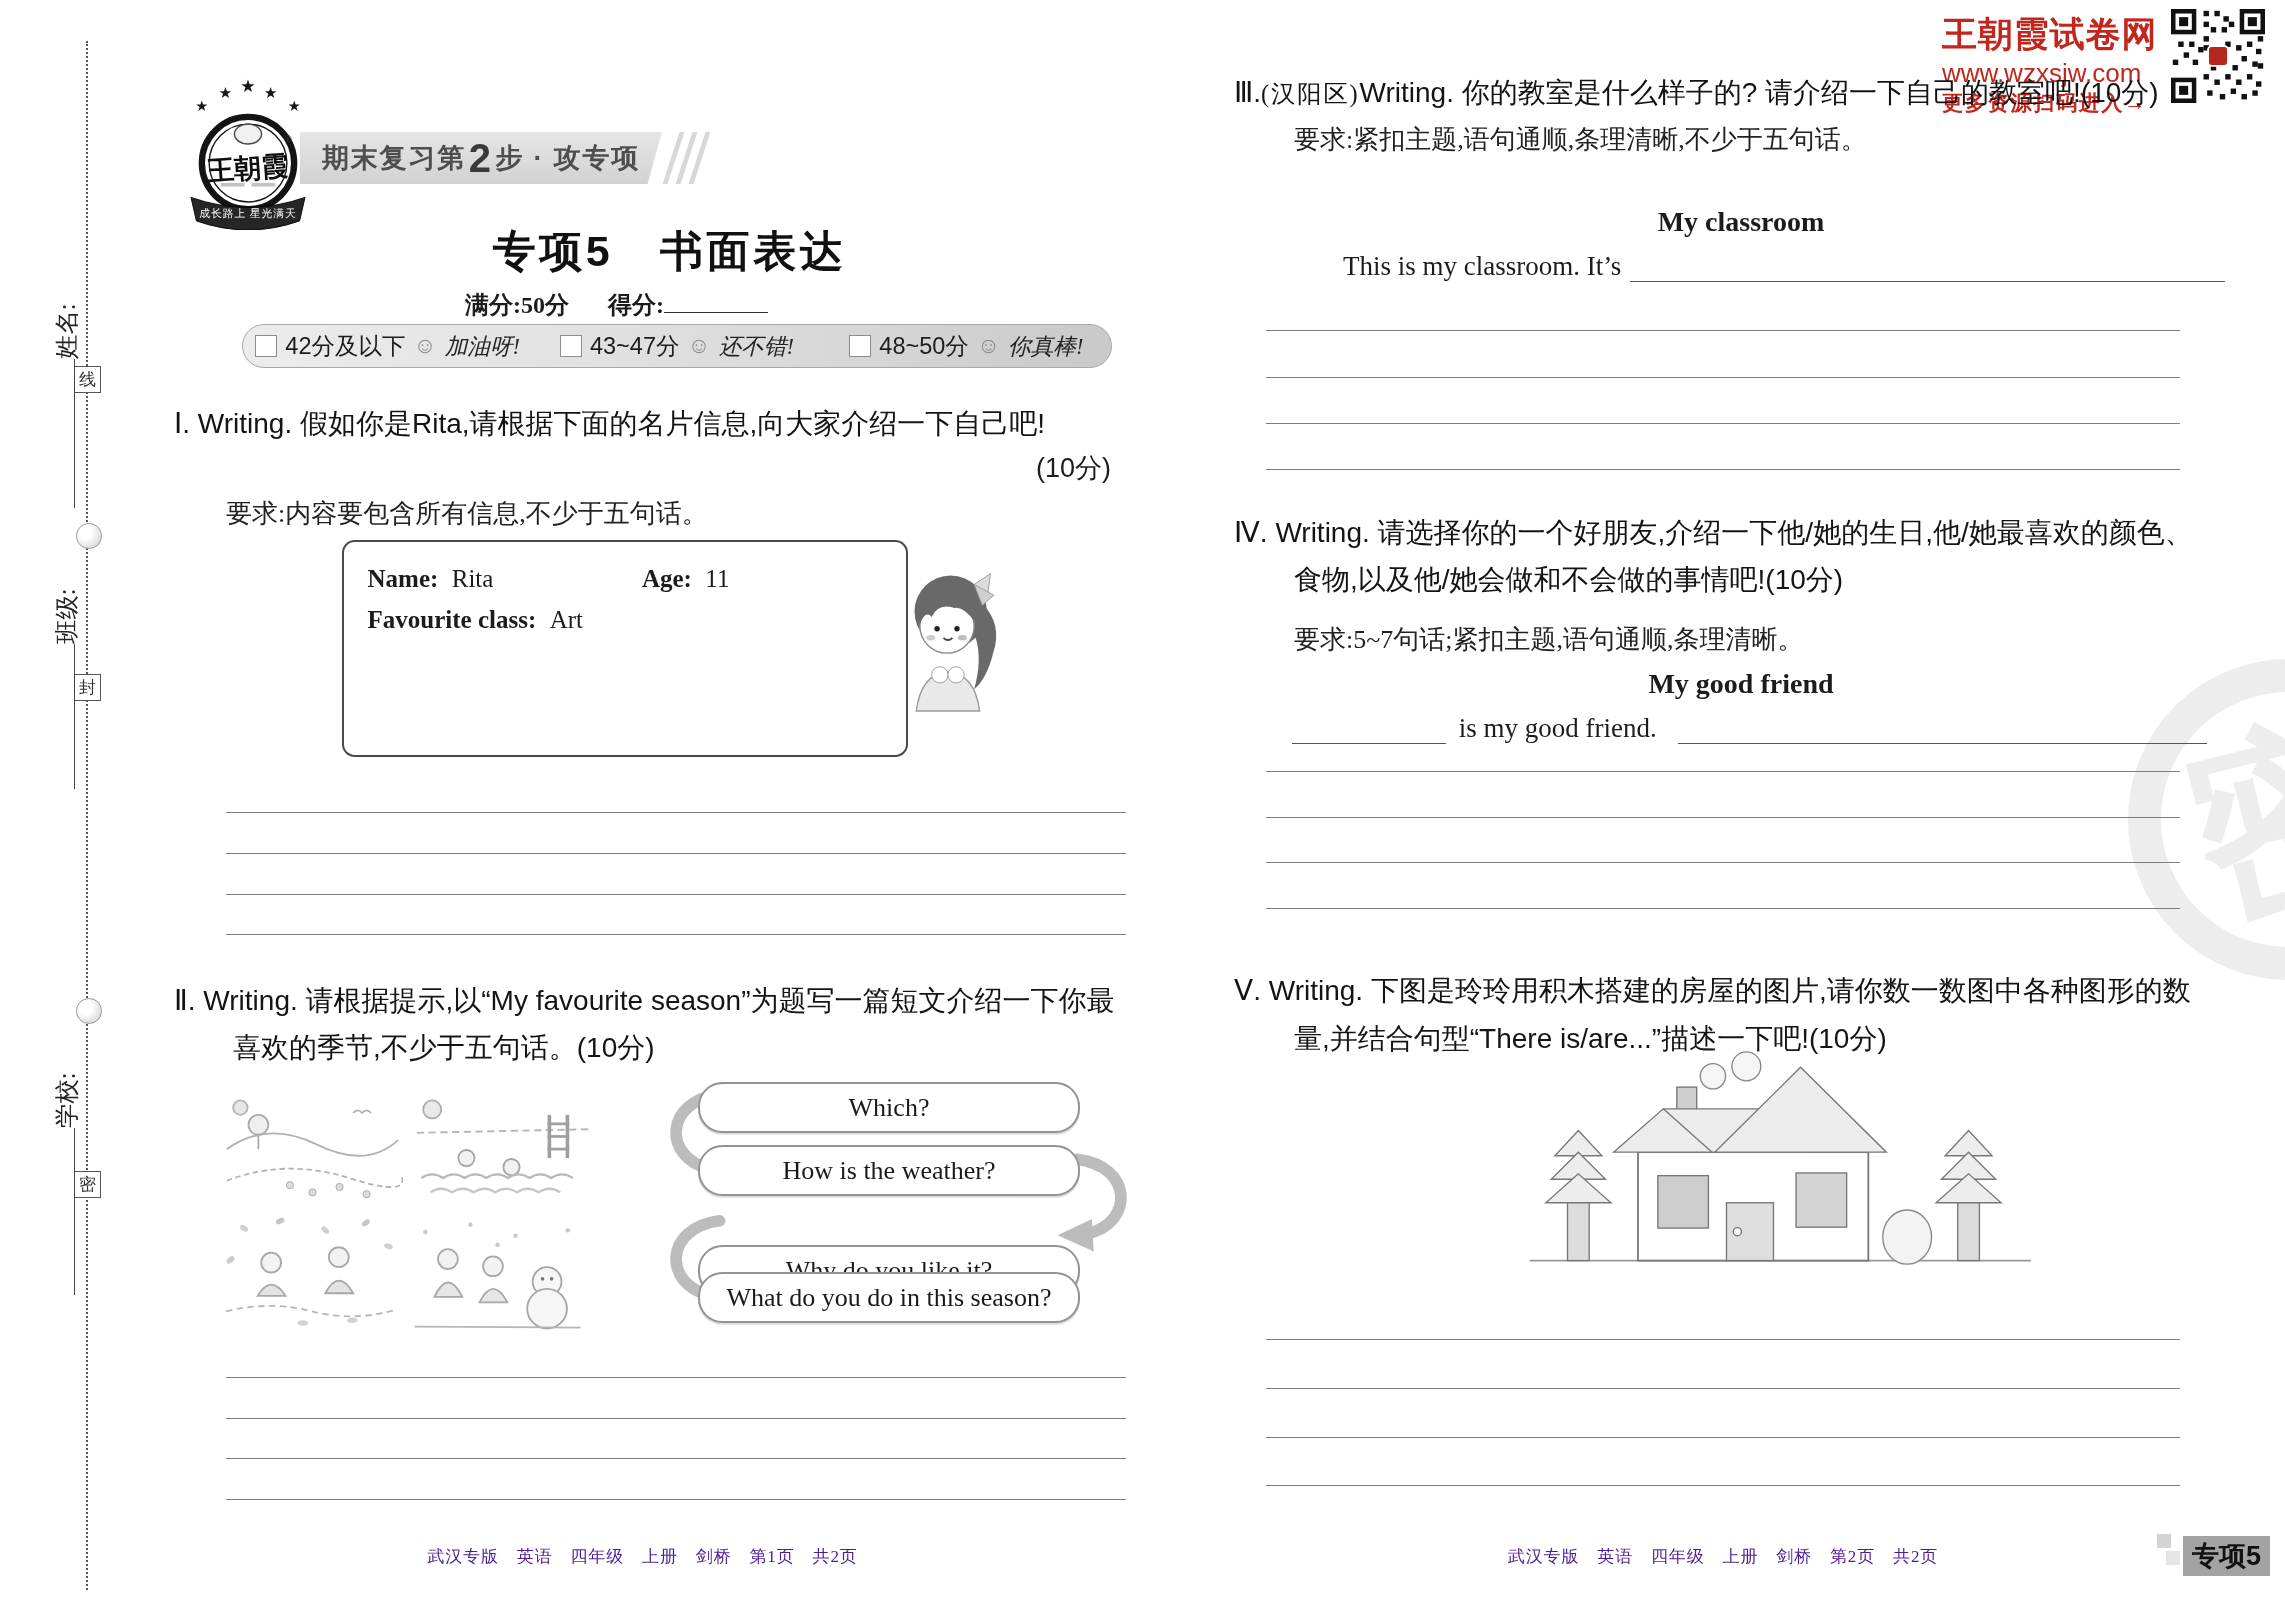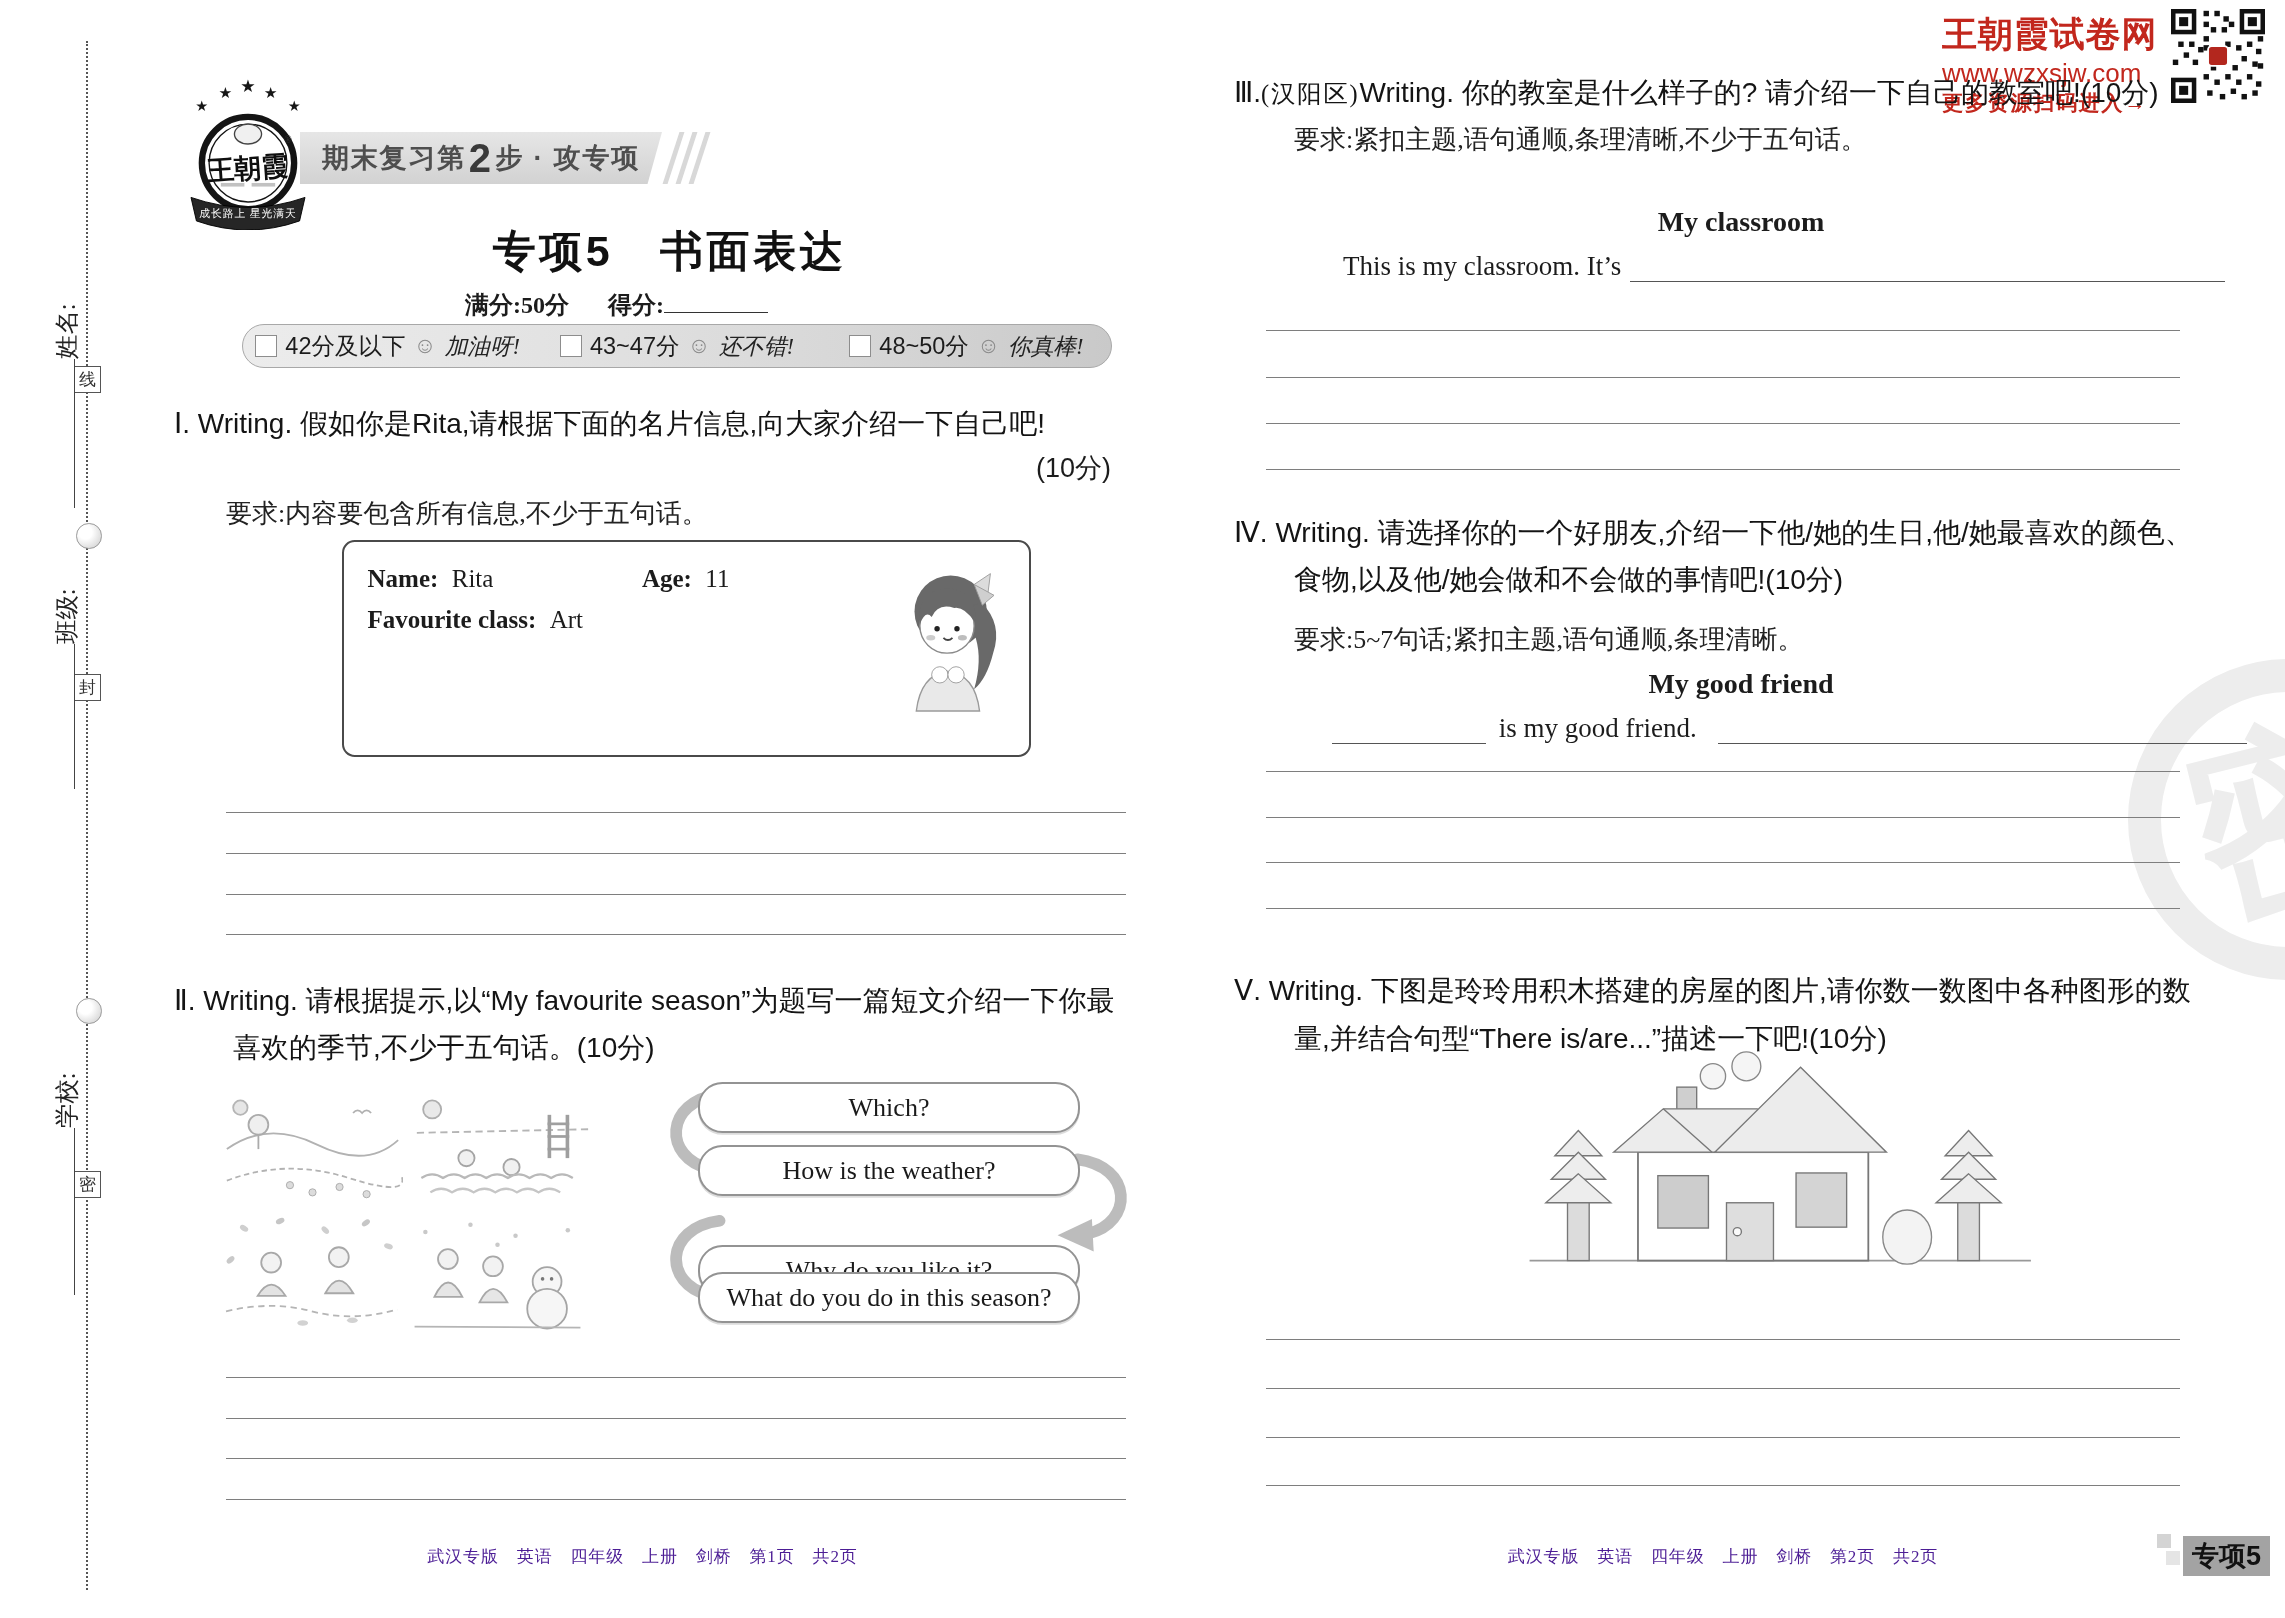--- a/index.html
+++ b/index.html
@@ -33,21 +33,21 @@
         display:flex;align-items:center;overflow:hidden;}
   .pill-cell{flex:1;display:flex;align-items:center;justify-content:center;gap:8.1px;font-size:23.5px;}
   .cb{display:inline-block;width:20px;height:20px;border:1.8px solid #8d8d8d;background:#fff;}
   .face{font-size:22.6px;color:#8a8a8a;}
   .remark{font-style:italic;font-size:22.6px;color:#222;}
   
   .q-head{font-size:28px;color:#141414;white-space:nowrap;font-family:"Liberation Sans","DejaVu Sans",sans-serif;}
   .req{font-size:26px;color:#222;white-space:nowrap;}
   .pts{font-size:27px;}
   
-  .card{left:342px;top:540px;width:689px;height:217px;border:2.3px solid #4a4a4a;border-radius:12.7px;
+  .card{left:342px;top:540px;width:566px;height:217px;border:2.3px solid #4a4a4a;border-radius:12.7px;
         background:#fff;padding:16.3px 23.5px;box-sizing:border-box;font-size:25px;line-height:41px;}
   .card b{font-weight:bold;}
   .wline{border-top:1.8px solid #7e7e7e;height:0;}
   .bubble{left:698px;width:378px;height:47px;border:2.3px solid #939393;border-radius:24.4px;background:#fff;
           text-align:center;line-height:47px;font-size:26px;color:#1a1a1a;box-shadow:0 1.8px 0 #dcdcdc;}
   .essay-title{font-size:28px;font-weight:bold;text-align:center;}
   .lead{font-size:27px;display:flex;align-items:flex-end;}
   .lead .fill{flex:1;border-bottom:1.8px solid #555;height:23.5px;margin-left:9px;}
   .blank-fixed{display:inline-block;border-bottom:1.8px solid #555;height:23.5px;}
   .footer{font-size:17px;text-align:center;color:#4c1d95;letter-spacing:0.9px;}
@@ -332,21 +332,21 @@
 </div>
 <div class="abs wline" style="left:1266px;top:330px;width:914px;"></div>
 <div class="abs wline" style="left:1266px;top:377px;width:914px;"></div>
 <div class="abs wline" style="left:1266px;top:423px;width:914px;"></div>
 <div class="abs wline" style="left:1266px;top:469px;width:914px;"></div>
 
 <div class="abs q-head" style="left:1234px;top:514px;">Ⅳ. Writing. 请选择你的一个好朋友,介绍一下他/她的生日,他/她最喜欢的颜色、</div>
 <div class="abs q-head" style="left:1294px;top:561px;">食物,以及他/她会做和不会做的事情吧!(10分)</div>
 <div class="abs req" style="left:1294px;top:622px;">要求:5~7句话;紧扣主题,语句通顺,条理清晰。</div>
 <div class="abs essay-title" style="left:1257px;top:668px;width:968px;">My good friend</div>
-<div class="abs lead" style="left:1332px;top:713px;width:915px;justify-content:space-between;">
+<div class="abs lead" style="left:1292px;top:713px;width:915px;justify-content:space-between;">
   <span class="blank-fixed" style="width:154px;"></span>
   <span style="padding:0 12.7px;">is my good friend.</span>
   <span class="fill"></span>
 </div>
 <div class="abs wline" style="left:1266px;top:771px;width:914px;"></div>
 <div class="abs wline" style="left:1266px;top:817px;width:914px;"></div>
 <div class="abs wline" style="left:1266px;top:862px;width:914px;"></div>
 <div class="abs wline" style="left:1266px;top:908px;width:914px;"></div>
 
 <div class="abs q-head" style="left:1234px;top:972px;">Ⅴ. Writing. 下图是玲玲用积木搭建的房屋的图片,请你数一数图中各种图形的数</div>

